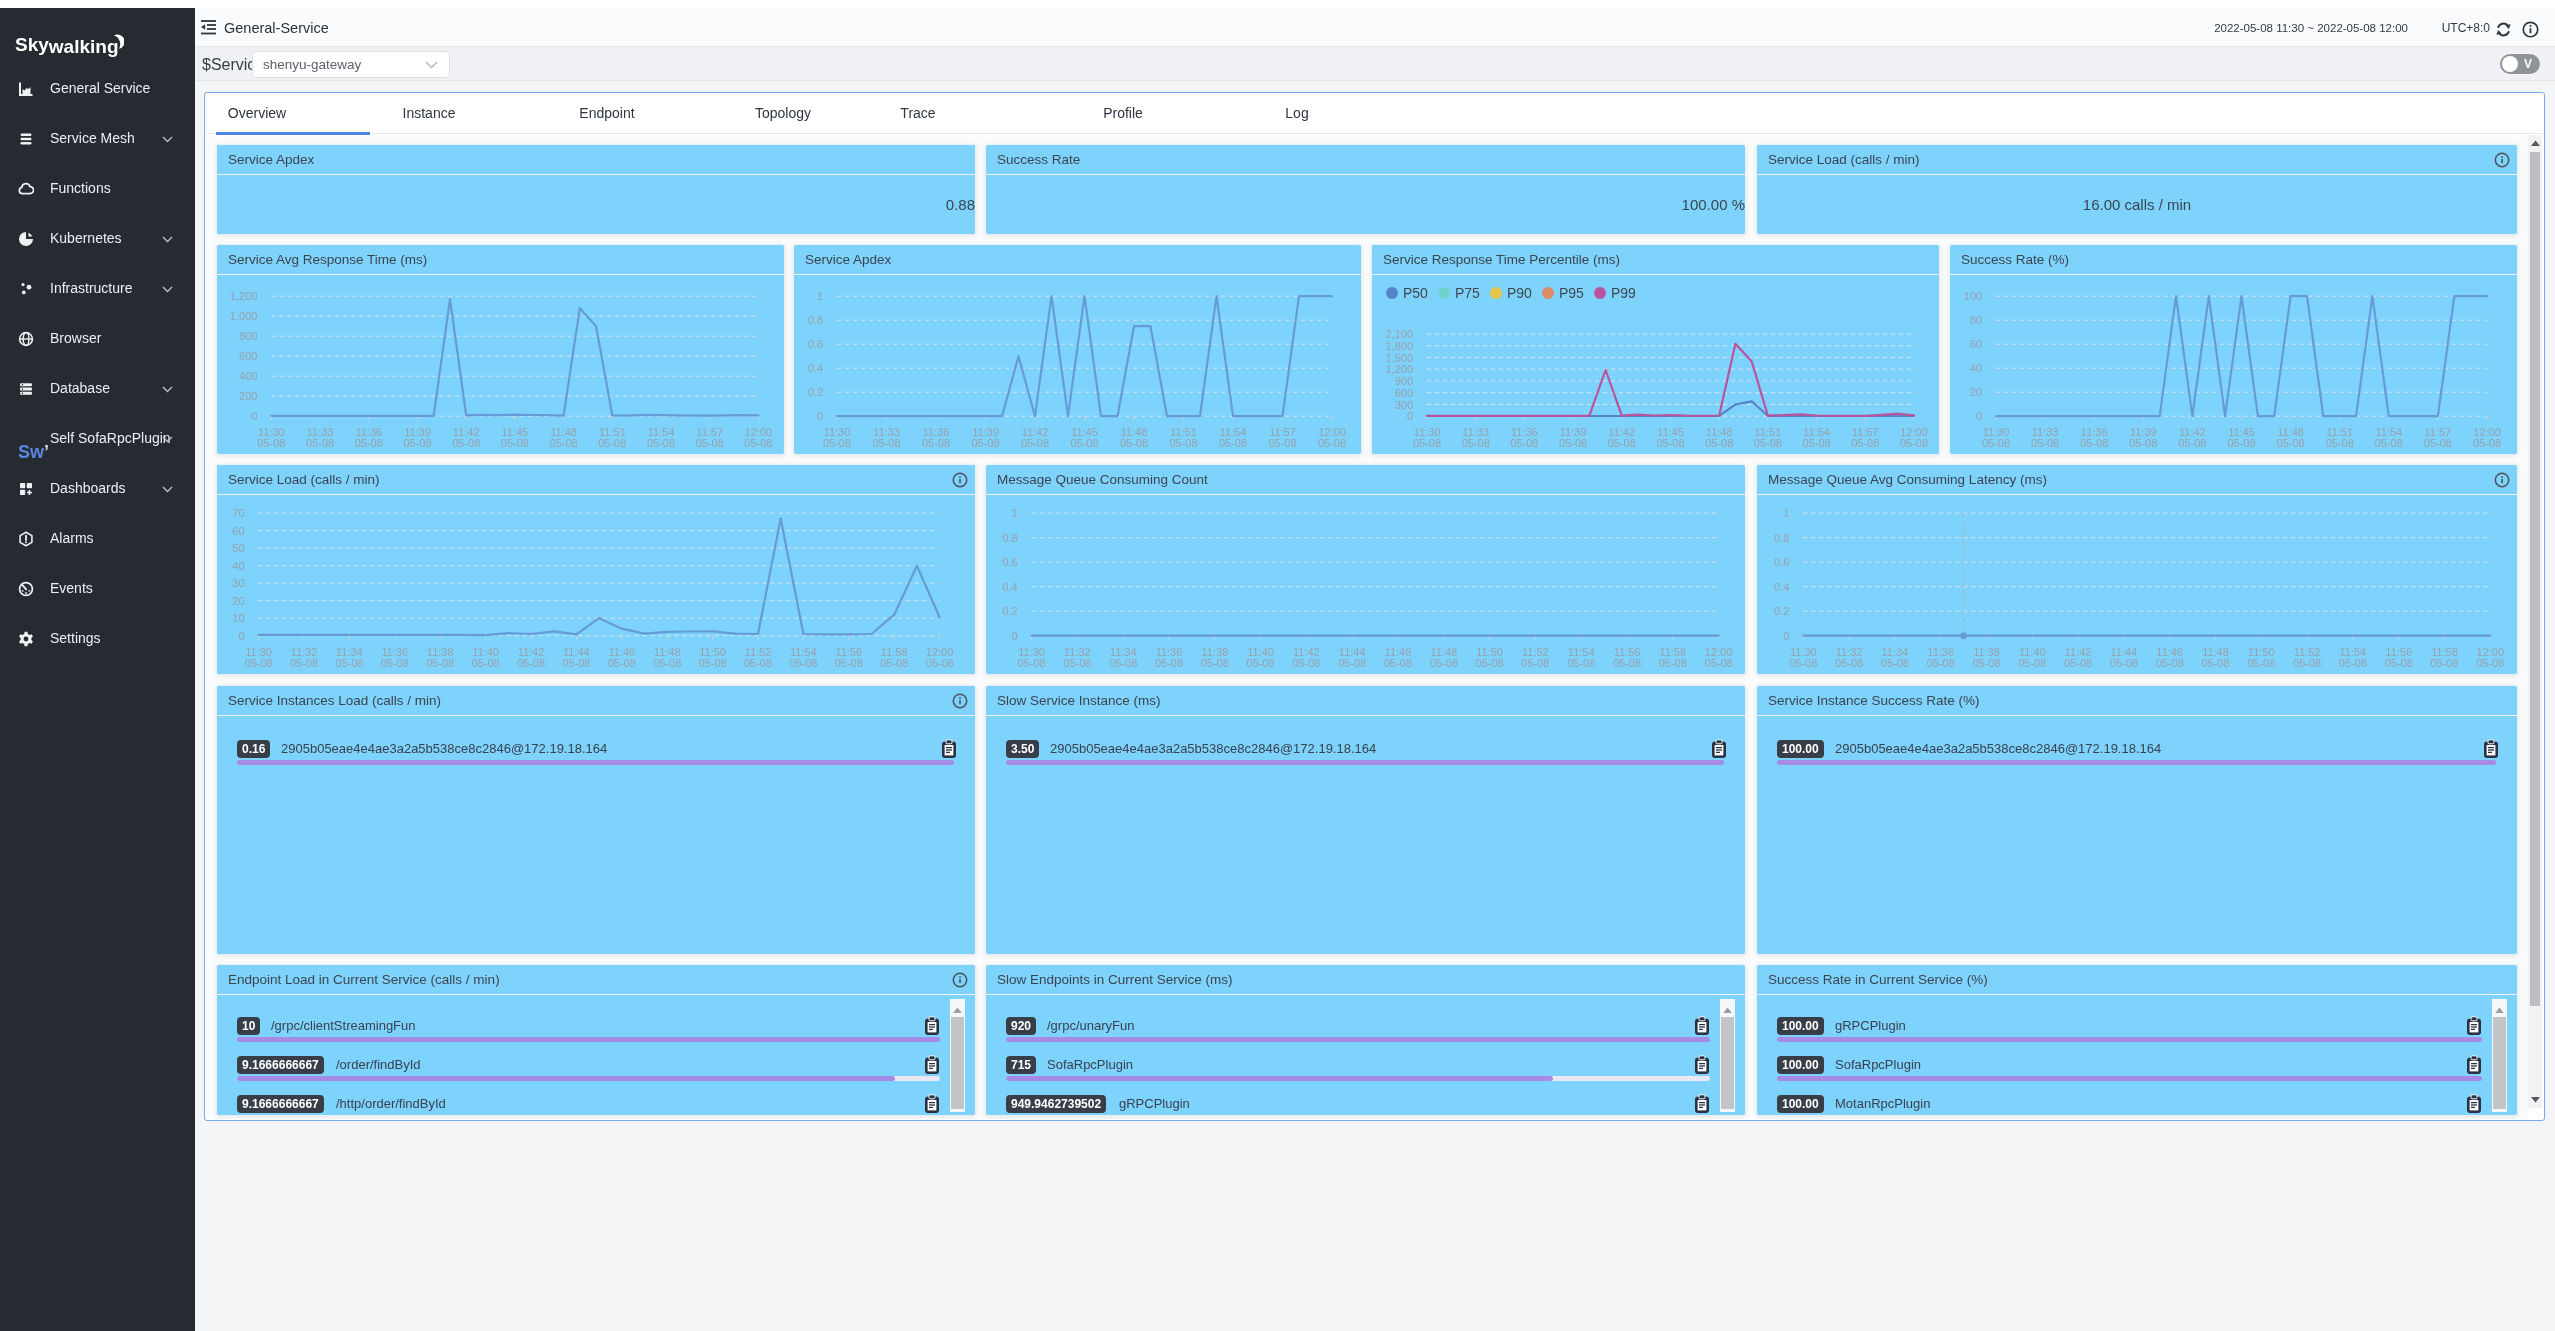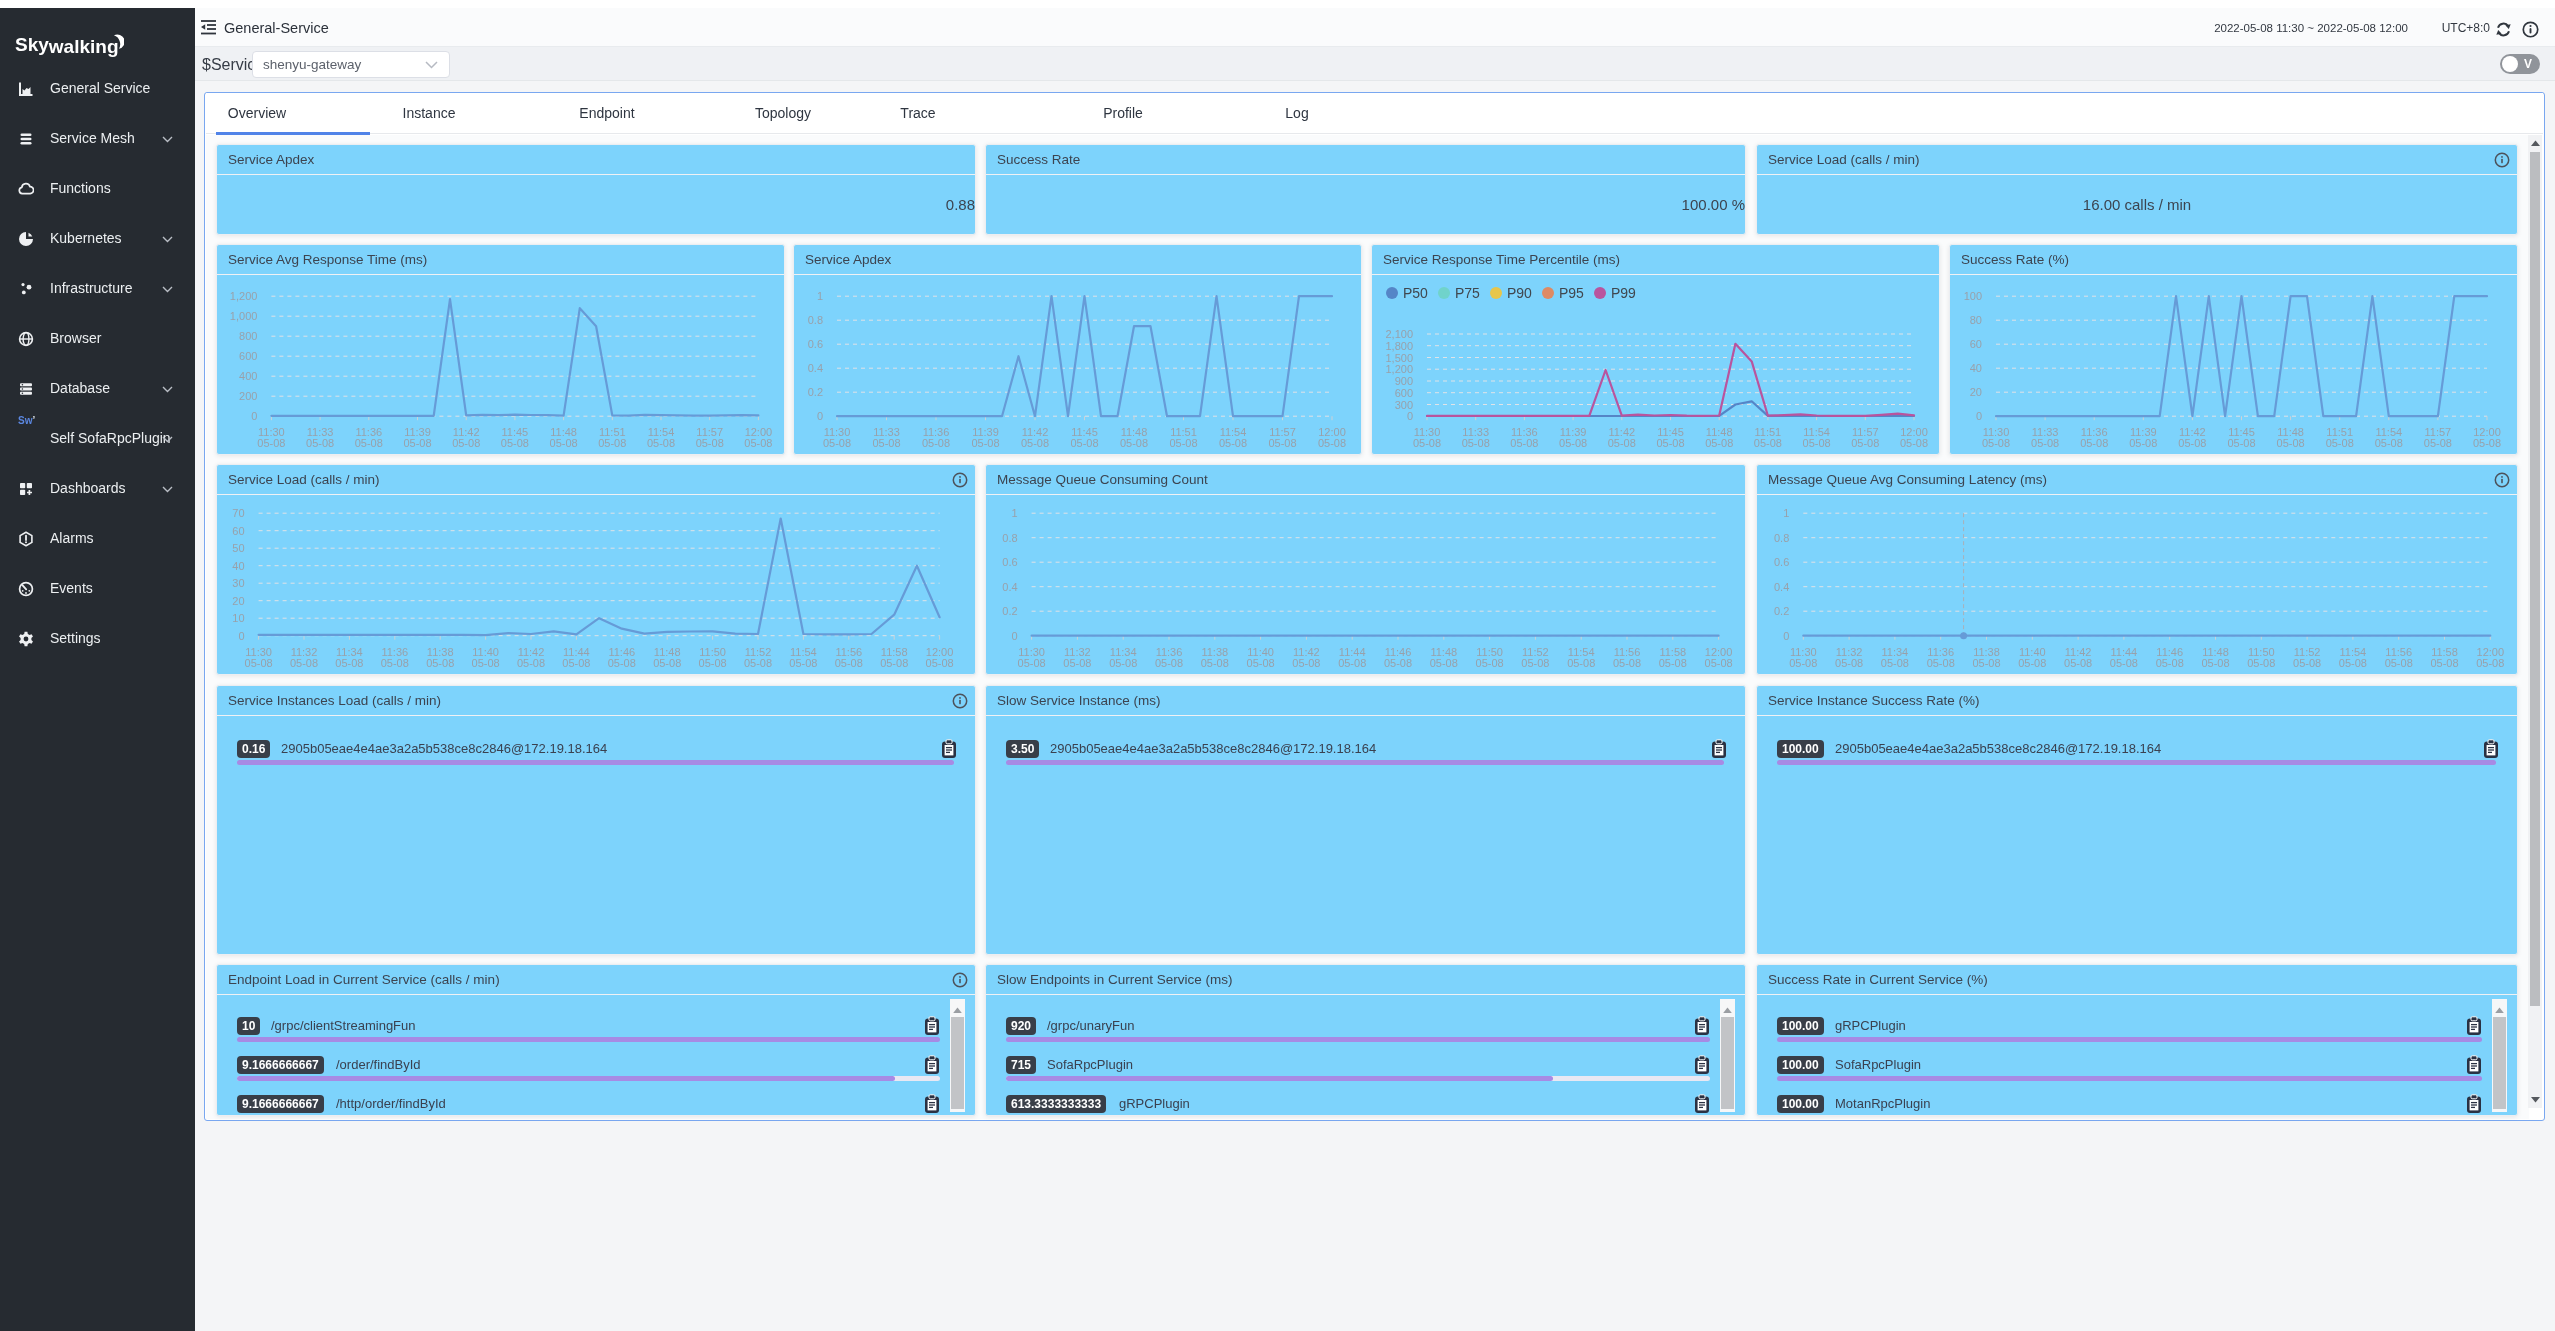--- a/index.html
+++ b/index.html
@@ -89,21 +89,21 @@
             <circle cx="4.4" cy="8" r="0.8"></circle>
             <circle cx="4.4" cy="12.25" r="0.8"></circle>
           </g>
         </svg></div>
       <div class="mi-text">Database</div>
       <svg class="mchev" width="11" height="7" viewBox="0 0 11 7">
         <path d="M1 1 L5.5 5.5 L10 1" fill="none" stroke="#b9bec5" stroke-width="1.4"></path>
       </svg>
     </div>
     <div class="menu-item" style="top:406px">
-      <div class="mi-icon" style="top:1px;font-size:10px;font-weight:bold;color:#5b87e0">Sw<span style="color:#d9dde1">’</span></div>
+      <div class="mi-icon" style="top:28px;font-size:18px;font-weight:bold;color:#5b87e0">Sw<span style="color:#d9dde1">’</span></div>
       <div class="mi-text">Self SofaRpcPlugin</div>
       <svg class="mchev" width="11" height="7" viewBox="0 0 11 7">
         <path d="M1 1 L5.5 5.5 L10 1" fill="none" stroke="#b9bec5" stroke-width="1.4"></path>
       </svg>
     </div>
     <div class="menu-item" style="top:456px">
       <div class="mi-icon"><svg width="16" height="16" viewBox="0 0 16 16">
           <g fill="#eef0f2">
             <rect x="2" y="2" width="5.2" height="5.2" rx="0.8"></rect>
             <rect x="8.8" y="2" width="5.2" height="5.2" rx="0.8"></rect>
@@ -775,21 +775,21 @@
         <rect x="3.6" y="6" width="8.8" height="10.4" fill="#fff"></rect>
         <rect x="5" y="0.8" width="6" height="4" rx="1.2" fill="#2a3143" stroke="#fff" stroke-width="1"></rect>
         <g stroke="#2a3143" stroke-width="1.3">
           <line x1="5" y1="8.6" x2="11" y2="8.6"></line>
           <line x1="5" y1="11" x2="11" y2="11"></line>
           <line x1="5" y1="13.4" x2="9" y2="13.4"></line>
         </g>
       </svg></div>
     <div class="ptrack" style="left:20px;top:110.5px;width:704px"></div>
     <div class="pbar" style="left:20px;top:110.5px;width:547px"></div>
-    <div class="badge" style="left:20px;top:130px">613.3333333333</div>
+    <div class="badge" style="left:20px;top:130px">949.9462739502</div>
     <div class="etxt" style="left:133px;top:131px">gRPCPlugin</div>
     <div class="abs" style="left:708px;top:129px"><svg width="16" height="20" viewBox="0 0 16 20">
         <rect x="1" y="2.5" width="14" height="16.5" rx="3" fill="#2a3143"></rect>
         <rect x="3.6" y="6" width="8.8" height="10.4" fill="#fff"></rect>
         <rect x="5" y="0.8" width="6" height="4" rx="1.2" fill="#2a3143" stroke="#fff" stroke-width="1"></rect>
         <g stroke="#2a3143" stroke-width="1.3">
           <line x1="5" y1="8.6" x2="11" y2="8.6"></line>
           <line x1="5" y1="11" x2="11" y2="11"></line>
           <line x1="5" y1="13.4" x2="9" y2="13.4"></line>
         </g>

